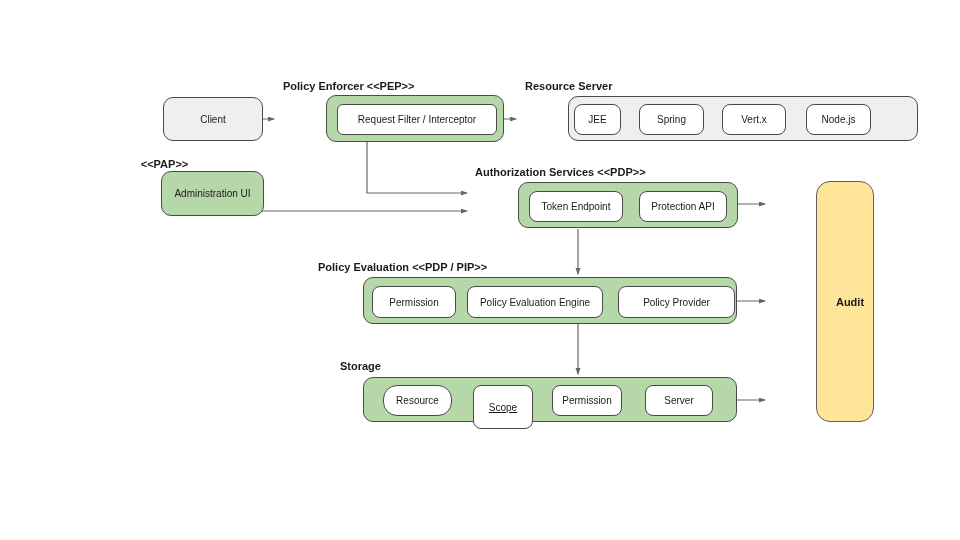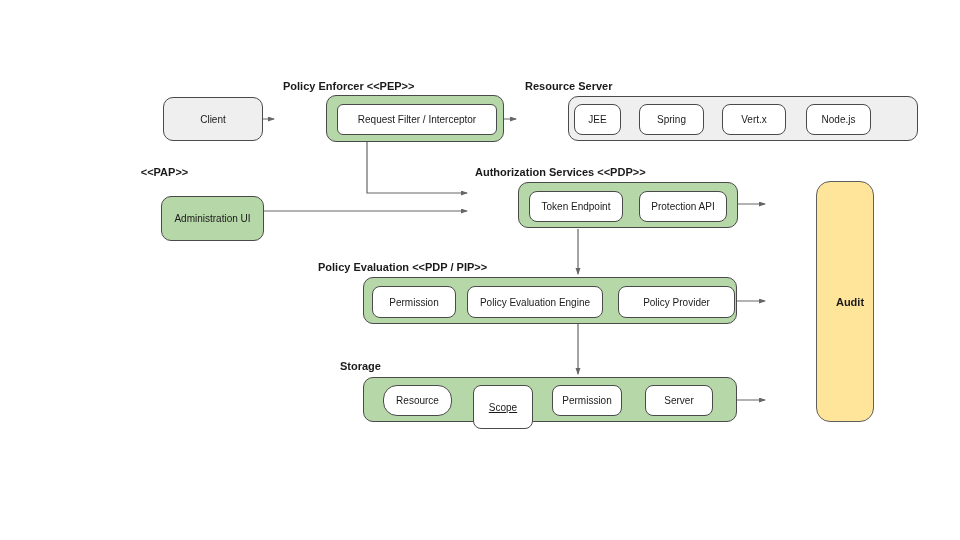--- a/index.html
+++ b/index.html
@@ -102,22 +102,22 @@
   </div>
 
   <div class="node-title" style="left:525px; top:80px;">Resource Server</div>
   <div class="box gray container-box" style="left:520px; top:96px; width:350px; height:45px;">
     <div class="chip" style="left:5px; top:7px; width:47px; height:31px;">JEE</div>
     <div class="chip" style="left:70px; top:7px; width:65px; height:31px;">Spring</div>
     <div class="chip" style="left:153px; top:7px; width:64px; height:31px;">Vert.x</div>
     <div class="chip" style="left:237px; top:7px; width:65px; height:31px;">Node.js</div>
   </div>
 
-  <div class="node-title centered" style="left:113px; top:166px; width:103px;">&lt;&lt;PAP&gt;&gt;</div>
-  <div class="box green container-box" style="left:113px; top:196px; width:103px; height:45px;">
+  <div class="node-title centered" style="left:113px; top:158px; width:103px;">&lt;&lt;PAP&gt;&gt;</div>
+  <div class="box green container-box" style="left:113px; top:171px; width:103px; height:45px;">
     <span>Administration UI</span>
   </div>
 
   <div class="node-title" style="left:475px; top:166px;">Authorization Services &lt;&lt;PDP&gt;&gt;</div>
   <div class="box green container-box" style="left:470px; top:182px; width:220px; height:46px;">
     <div class="chip" style="left:10px; top:8px; width:94px; height:31px;">Token Endpoint</div>
     <div class="chip" style="left:120px; top:8px; width:88px; height:31px;">Protection API</div>
   </div>
 
   <div class="node-title" style="left:318px; top:261px;">Policy Evaluation &lt;&lt;PDP / PIP&gt;&gt;</div>

